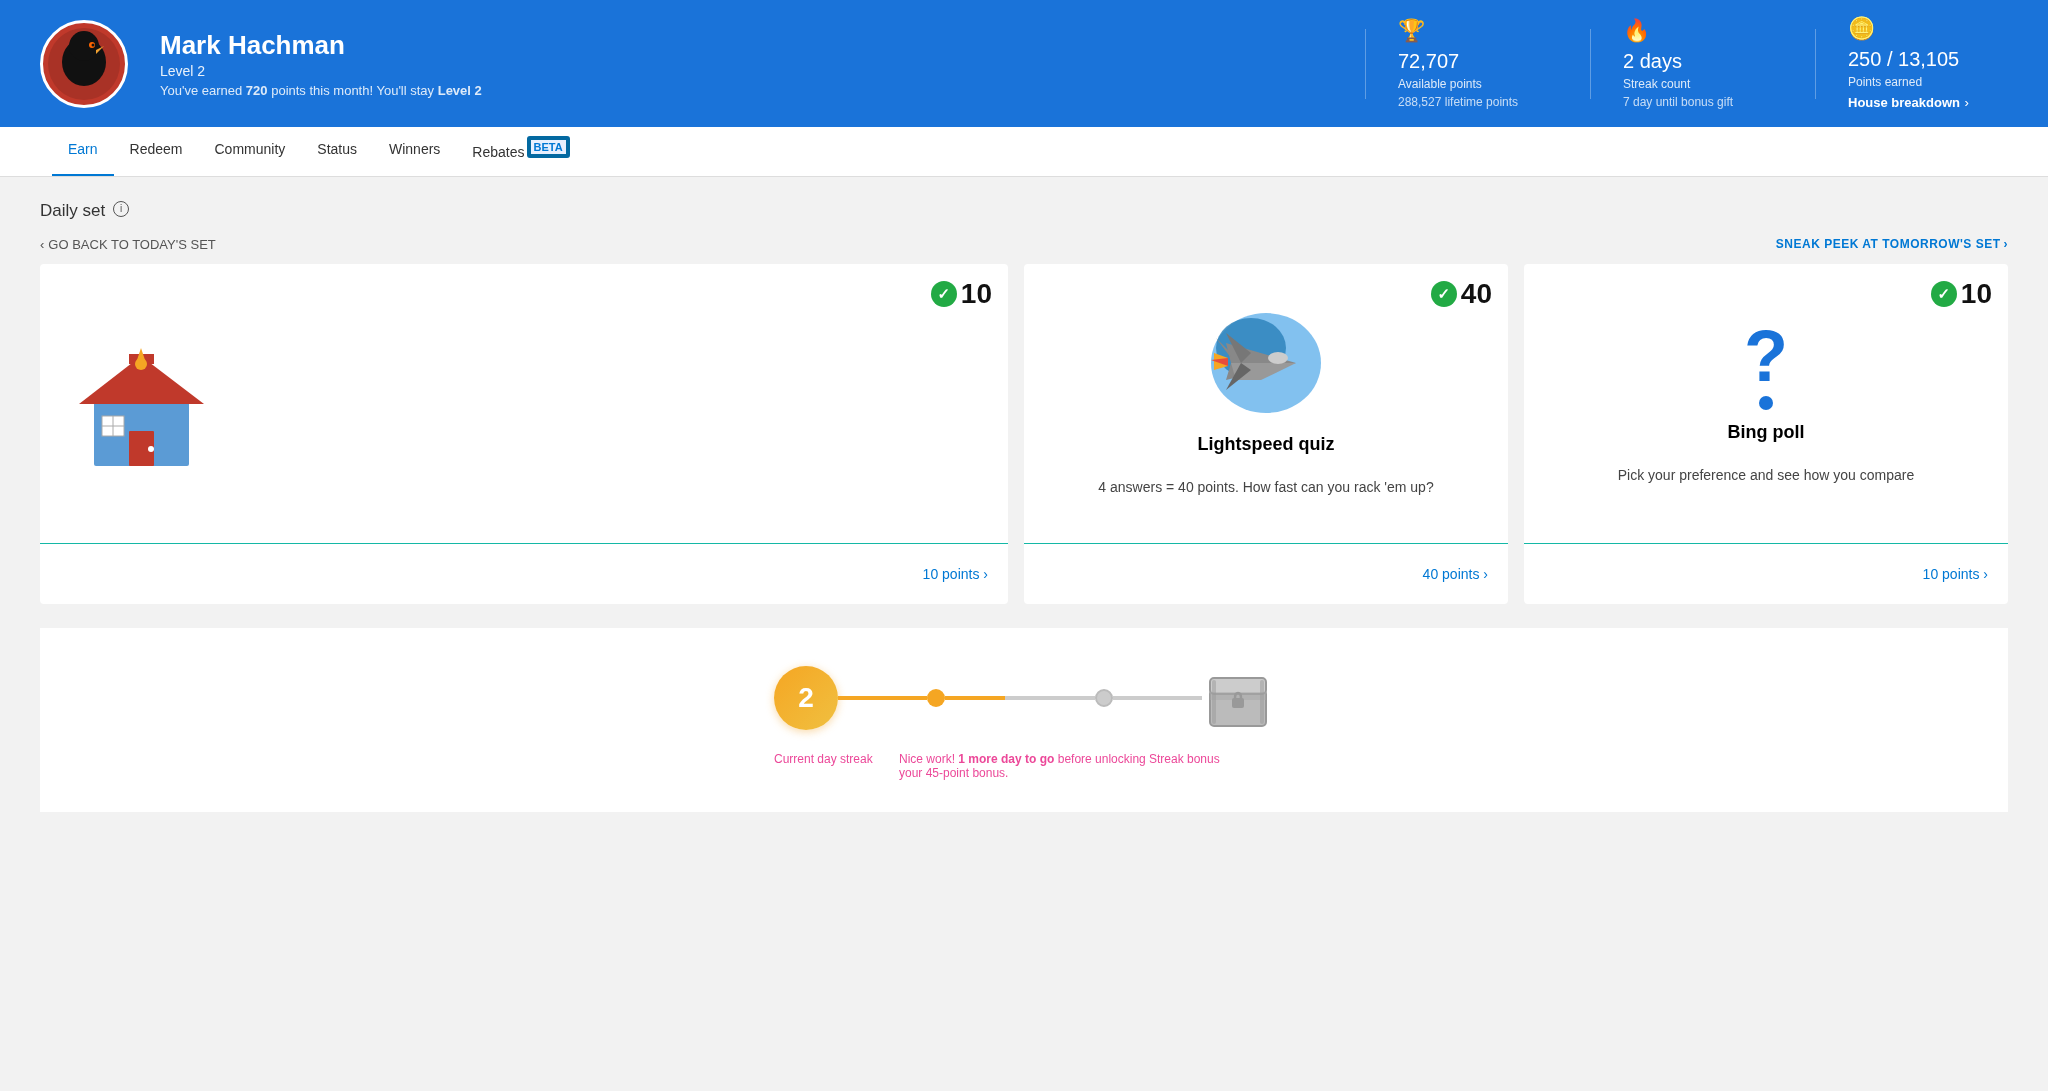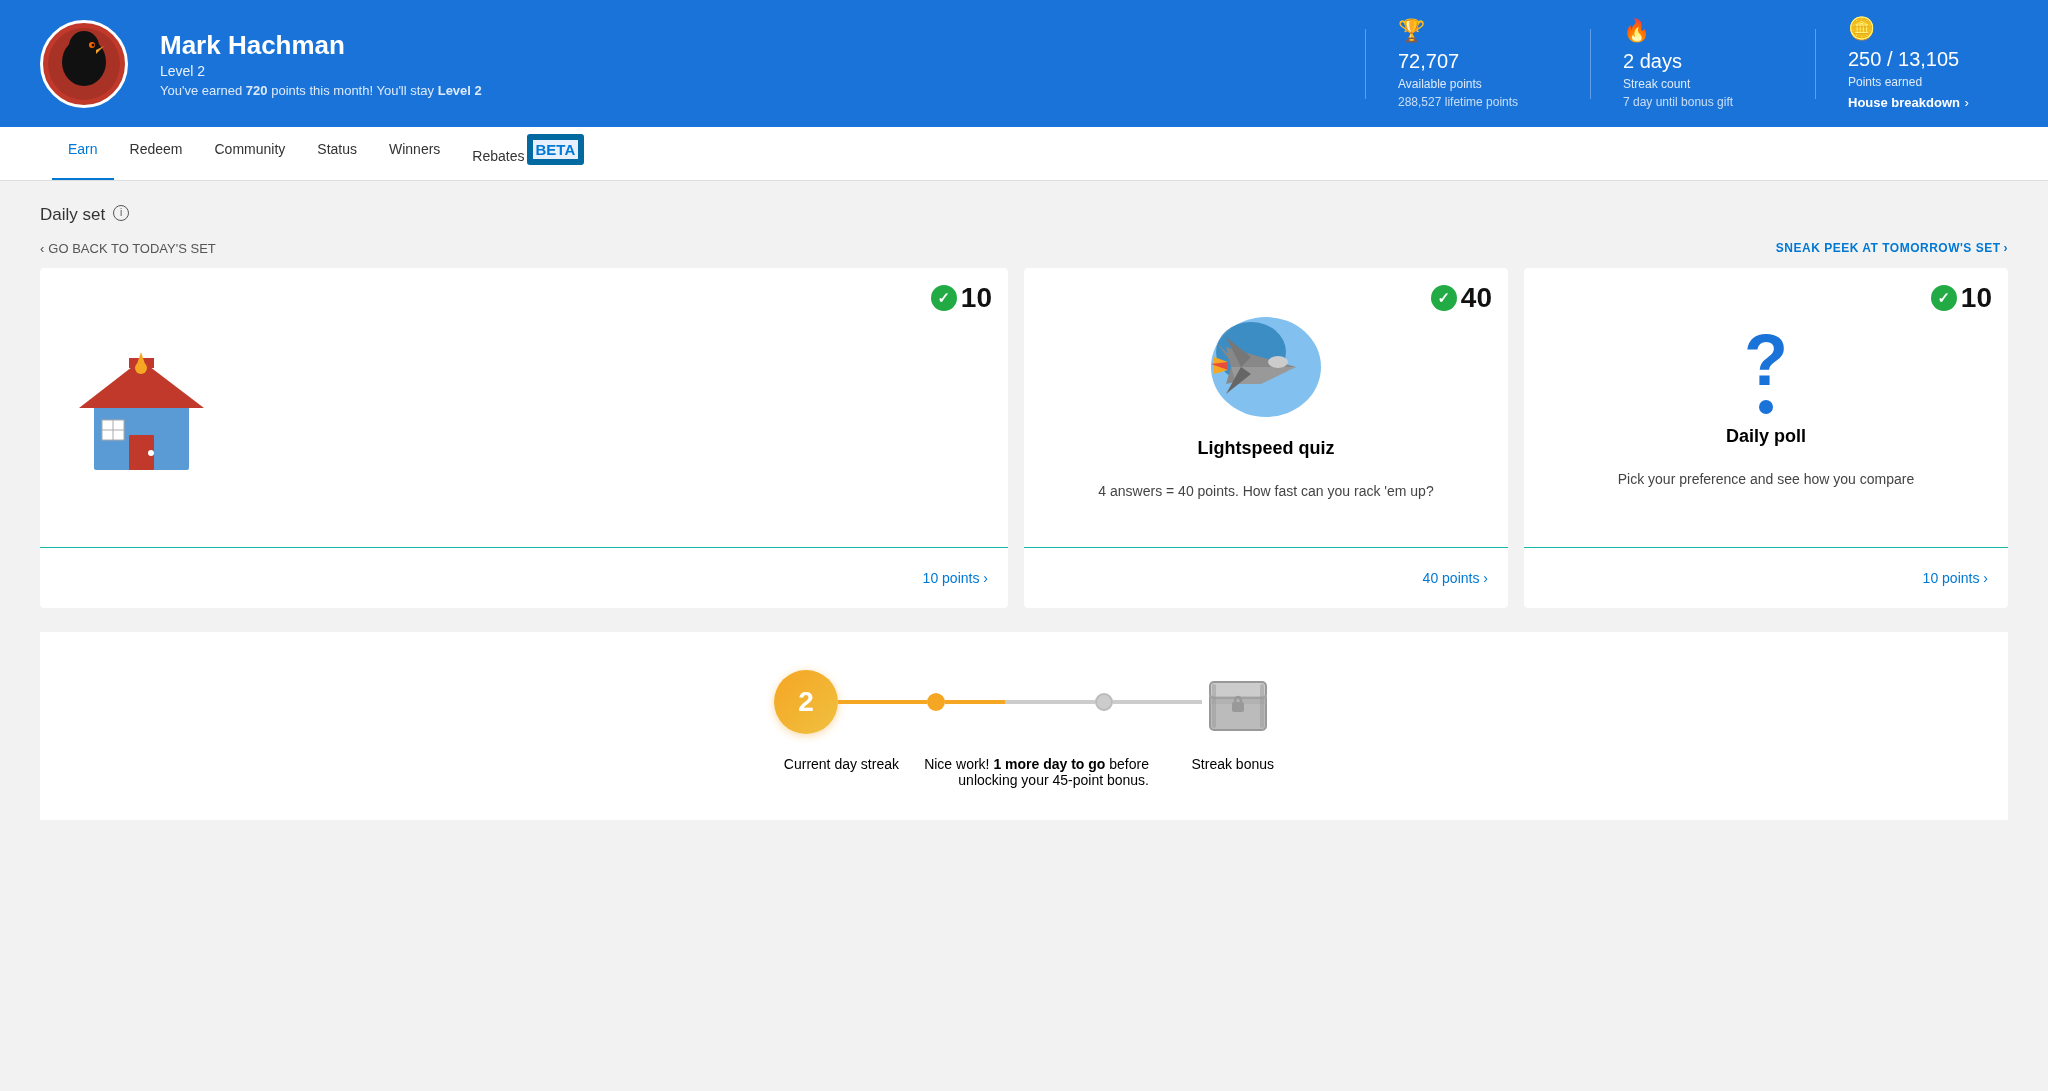--- a/index.html
+++ b/index.html
@@ -52,24 +52,24 @@
       cursor: pointer;
       border-bottom: 2px solid transparent;
       position: relative;
     }
     .nav-item.active {
       border-bottom: 2px solid #0078d4;
       color: #0078d4;
       font-weight: 500;
     }
     .beta-badge {
-      font-size: 15px;
+      font-size: 11px;
       background: #e8f0fe;
       color: #0078d4;
-      border: 6px solid #0369a1;
+      border: 4px solid #0369a1;
       border-radius: 3px;
       padding: 1px 3px;
       vertical-align: super;
       font-weight: 600;
       margin-left: 2px;
     }
 
     
     .main { padding: 24px 40px; }
     .section-title { font-size: 17px; font-weight: 400; color: #333; display: flex; align-items: flex-start; gap: 8px; margin-bottom: 16px; }
@@ -148,21 +148,21 @@
       font-size: 28px; font-weight: 700; color: white;
       flex-shrink: 0;
       box-shadow: 0 2px 8px rgba(240,160,40,0.4);
     }
     .streak-line-filled { height: 4px; background: #f5a623; flex: 1; }
     .streak-dot-active { width: 18px; height: 18px; border-radius: 50%; background: #f5a623; flex-shrink: 0; }
     .streak-line-empty { height: 4px; background: #ccc; flex: 1; }
     .streak-dot-empty { width: 18px; height: 18px; border-radius: 50%; background: #ccc; border: 2px solid #bbb; flex-shrink: 0; }
 
     .streak-labels { display: flex; justify-content: space-between; width: 500px; }
-    .streak-label { font-size: 14px; color: #000000; text-align: right; flex: 1; }
+    .streak-label { font-size: 12px; color: #ec4899; text-align: left; flex: 1; }
     .streak-label.center { flex: 2; }
     .streak-label strong { font-weight: 700; }
   </style>
 </head>
 <body>
 
 <div class="header">
   <div class="avatar-wrap">
 
     <svg viewBox="0 0 80 80" width="80" height="80">
@@ -325,21 +325,21 @@
     <div class="card card-centered">
       <div class="card-badge">
         <div class="check-circle">✓</div>
         <span>10</span>
       </div>
       <div class="card-inner">
         <div class="card-image">
           <div class="question-mark">?</div>
           <div class="question-dot"></div>
         </div>
-        <div class="card-title">Daily poll</div>
+        <div class="card-title">Bing poll</div>
         <div class="card-desc">Pick your preference and see how you compare</div>
       </div>
       <div class="card-footer">
         <a class="points-link">
           <span>10 points</span> ›
         </a>
       </div>
     </div>
 
   </div>

